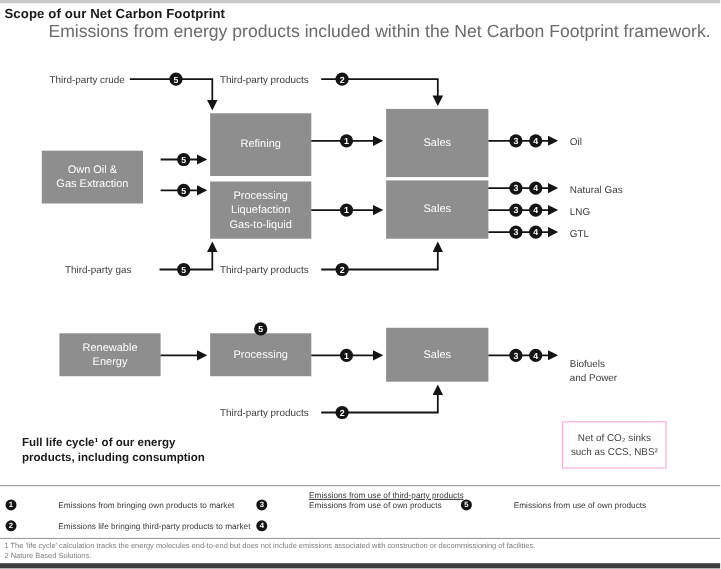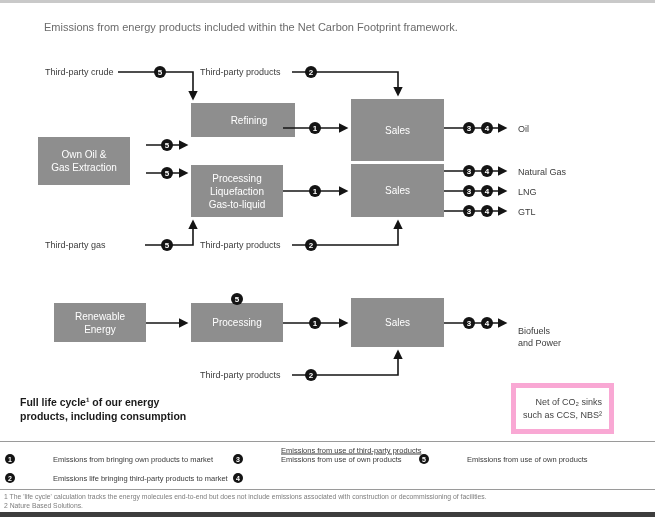--- a/index.html
+++ b/index.html
@@ -3,54 +3,55 @@
 <meta charset="utf-8">
 <style>
   html,body{margin:0;padding:0;background:#ffffff;}
   #stage{
     position:relative;width:655px;height:517px;background:#ffffff;overflow:hidden;
     font-family:"Liberation Sans","DejaVu Sans",sans-serif;color:#1a1a1a;
   }
   .topbar{position:absolute;left:0;top:0;width:655px;height:3px;background:#c9c9c9;}
   .bottombar{position:absolute;left:0;top:512px;width:655px;height:5px;background:#3d3d3d;}
   .title{position:absolute;left:4px;top:5px;font-size:12px;font-weight:bold;letter-spacing:.1px;}
-  .subtitle{position:absolute;left:4px;top:21px;font-size:11px;color:#6b6b6b;padding-left:40px;}
+  .subtitle{position:absolute;left:4px;top:21px;font-size:16px;color:#6b6b6b;padding-left:40px;}
   .box{
     position:absolute;background:#8e8e8e;color:#ffffff;display:flex;align-items:center;justify-content:center;
     text-align:center;font-size:10px;line-height:1.3;white-space:pre-line;
   }
   .lbl{position:absolute;font-size:9px;color:#3c3c3c;line-height:1.25;}
   .out{position:absolute;font-size:9px;color:#3c3c3c;line-height:1.35;white-space:pre-line;}
   .badge{
     position:absolute;width:12px;height:12px;border-radius:50%;background:#141414;color:#fff;
     font-size:8px;font-weight:bold;display:flex;align-items:center;justify-content:center;
     transform:translate(-50%,-50%);z-index:3;
   }
   svg.flows{position:absolute;left:0;top:0;z-index:2;pointer-events:none;}
   .sinkbox{
-    position:absolute;left:511px;top:383px;width:93px;height:41px;border:5px solid #f9a8d4;
-    display:flex;align-items:center;justify-content:center;text-align:right;font-size:9px;color:#444;
+    position:absolute;left:511px;top:383px;width:93px;height:41px;border:1px solid #f9a8d4;
+    display:flex;align-items:center;justify-content:center;text-align:center;font-size:9px;color:#444;
     line-height:1.4;white-space:pre-line;background:#fff;
   }
   .lifecycle{position:absolute;left:20px;top:396px;font-size:10.5px;font-weight:bold;line-height:1.3;white-space:pre-line;}
   .divider{position:absolute;left:0;width:655px;height:1px;background:#9a9a9a;}
   .lg-badge{
     position:absolute;width:10px;height:10px;border-radius:50%;background:#141414;color:#fff;
     font-size:7px;font-weight:bold;display:flex;align-items:center;justify-content:center;transform:translate(-50%,-50%);
   }
   .lg-text{position:absolute;font-size:7.5px;color:#3a3a3a;transform:translateY(-50%);padding-left:32px;}
   .foot{position:absolute;left:4px;font-size:6.8px;color:#7d7d7d;}
 </style>
 </head>
 <body>
 
 <div id="stage">
 
   <div class="topbar"></div>
 
+  <div class="title">Scope of our Net Carbon Footprint</div>
   <div class="subtitle">Emissions from energy products included within the Net Carbon Footprint framework.</div>
 
   <svg class="flows" width="655" height="517" viewBox="0 0 655 517">
     <defs>
       <marker id="ah" markerWidth="8" markerHeight="8" refX="4.5" refY="3" orient="auto">
         <path d="M0,0 L6,3 L0,6 Z" fill="#141414"></path>
       </marker>
     </defs>
     <g stroke="#141414" stroke-width="1.6" fill="none">
       <path d="M118 72 H193 V98" marker-end="url(#ah)"></path>
@@ -67,34 +68,34 @@
       <path d="M444 128 H505" marker-end="url(#ah)"></path>
       <path d="M444 171 H505" marker-end="url(#ah)"></path>
       <path d="M444 191 H505" marker-end="url(#ah)"></path>
       <path d="M444 211 H505" marker-end="url(#ah)"></path>
       <path d="M444 323 H505" marker-end="url(#ah)"></path>
     </g>
   </svg>
 
   <div class="box" style="left:38px;top:137px;width:92px;height:48px;">Own Oil &amp;
 Gas Extraction</div>
-  <div class="box" style="left:191px;top:103px;width:92px;height:34px;padding-left:12px;">Refining</div>
+  <div class="box" style="left:191px;top:103px;width:92px;height:57px;">Refining</div>
   <div class="box" style="left:191px;top:165px;width:92px;height:52px;">Processing
 Liquefaction
 Gas-to-liquid</div>
   <div class="box" style="left:351px;top:99px;width:93px;height:62px;">Sales</div>
   <div class="box" style="left:351px;top:164px;width:93px;height:53px;">Sales</div>
   <div class="box" style="left:54px;top:303px;width:92px;height:39px;">Renewable
 Energy</div>
   <div class="box" style="left:191px;top:303px;width:92px;height:39px;">Processing</div>
   <div class="box" style="left:351px;top:298px;width:93px;height:49px;">Sales</div>
 
   <div class="lbl" style="left:45px;top:67px;">Third-party crude</div>
   <div class="lbl" style="left:200px;top:67px;">Third-party products</div>
-  <div class="lbl" style="left:45px;top:240px;">Third-party gas</div>
+  <div class="lbl" style="left:59px;top:240px;">Third-party gas</div>
   <div class="lbl" style="left:200px;top:240px;">Third-party products</div>
   <div class="lbl" style="left:200px;top:370px;">Third-party products</div>
 
   <div class="out" style="left:518px;top:123px;">Oil</div>
   <div class="out" style="left:518px;top:166px;">Natural Gas</div>
   <div class="out" style="left:518px;top:186px;">LNG</div>
   <div class="out" style="left:518px;top:206px;">GTL</div>
   <div class="out" style="left:518px;top:309px;margin-top:16px;">Biofuels
 and Power</div>
 

